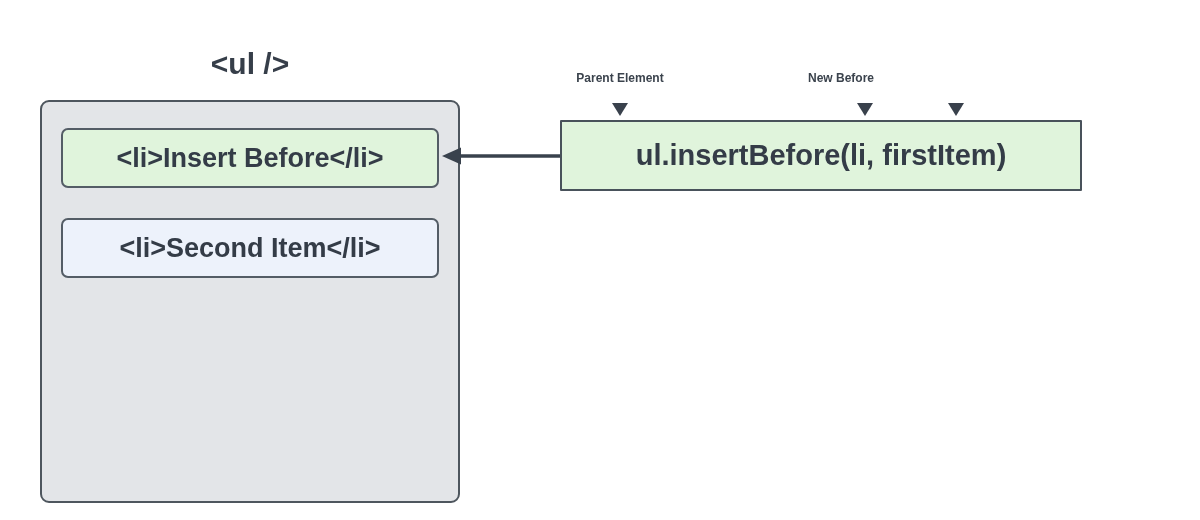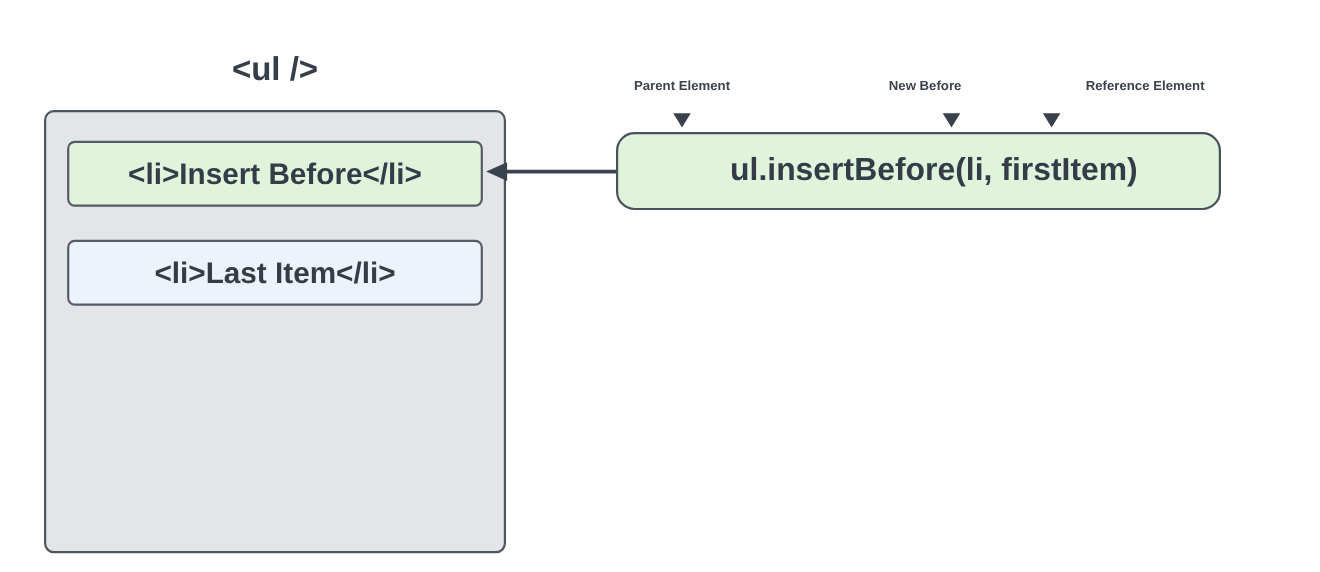--- a/index.html
+++ b/index.html
@@ -64,29 +64,28 @@
 
   
   .code-box {
     position: absolute;
     left: 560px;
     top: 120px;
     width: 518px;
     height: 67px;
     background: #e0f4dc;
     border: 2px solid #49525b;
-    border-radius: 17px;
+    border-radius: 1px;
     display: flex;
     align-items: center;
     justify-content: center;
     font-size: 29px;
     font-weight: 700;
     color: #343c47;
     white-space: nowrap;
-    padding-left: 28px;
   }
   .annotation-label {
     position: absolute;
     top: 66px;
     transform: translateX(-50%);
     font-size: 12px;
     font-weight: 700;
     color: #3b434d;
     white-space: nowrap;
     line-height: 24px;
@@ -119,26 +118,25 @@
 </style>
 </head>
 <body>
 
 <div class="canvas">
 
   <div class="ul-title">&lt;ul /&gt;</div>
 
   <div class="ul-box">
     <div class="li-item li-green">&lt;li&gt;Insert Before&lt;/li&gt;</div>
-    <div class="li-item li-blue">&lt;li&gt;Last Item&lt;/li&gt;</div>
+    <div class="li-item li-blue">&lt;li&gt;Second Item&lt;/li&gt;</div>
   </div>
 
   <div class="annotation-label label-parent">Parent Element</div>
   <div class="annotation-label label-new">New Before</div>
-  <div class="annotation-label label-reference">Reference Element</div>
 
   <div class="pointer-triangle tri-parent"></div>
   <div class="pointer-triangle tri-new"></div>
   <div class="pointer-triangle tri-reference"></div>
 
   <div class="code-box">ul.insertBefore(li, firstItem)</div>
 
   <svg class="insert-arrow" viewBox="0 0 126 30" xmlns="http://www.w3.org/2000/svg" aria-hidden="true">
     <line x1="122" y1="15" x2="20" y2="15" stroke="#39424d" stroke-width="3.5"></line>
     <polygon points="4,15 23,6.5 23,23.5" fill="#39424d"></polygon>

